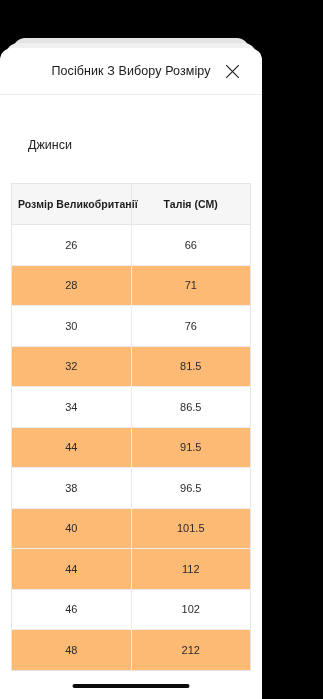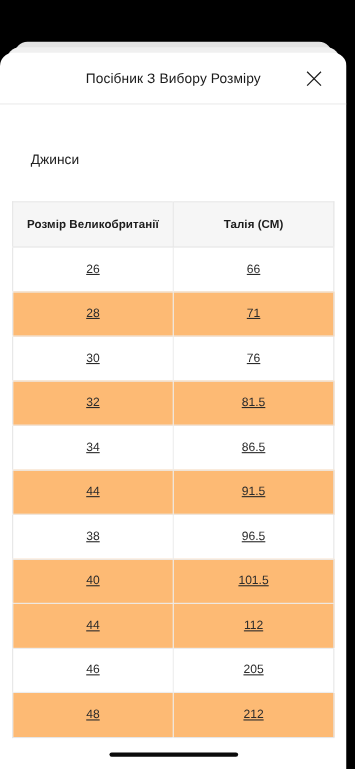--- a/index.html
+++ b/index.html
@@ -10,21 +10,21 @@
   body {
     width: 323px;
     height: 699px;
     overflow: hidden;
     font-family: "Liberation Sans", "DejaVu Sans", sans-serif;
     -webkit-font-smoothing: antialiased;
   }
 
   #screen {
     position: relative;
-    width: 315px;
+    width: 262px;
     height: 699px;
     background: #000000;
     overflow: hidden;
   }
 
   
   .sheet-back {
     position: absolute;
     left: 13px;
     right: 13px;
@@ -125,21 +125,20 @@
 
   .size-table td {
     font-size: 11px;
     color: #2b2b2b;
     height: 39.5px;
     padding: 0 6px;
     text-align: center;
     border-right: 1px solid #ededed;
     border-bottom: 1px solid #ededed;
     font-weight: 400;
-    text-decoration: underline;
   }
   .size-table td:last-child { border-right: none; }
   .size-table tbody tr:last-child td { border-bottom: none; }
   .size-table tbody tr.alt td { background: #fdba74; }
 
   
   .home-indicator {
     position: absolute;
     left: 50%;
     transform: translateX(-50%);
@@ -215,21 +214,21 @@
             <tr class="alt">
               <td>40</td>
               <td>101.5</td>
             </tr>
             <tr class="alt">
               <td>44</td>
               <td>112</td>
             </tr>
             <tr>
               <td>46</td>
-              <td>205</td>
+              <td>102</td>
             </tr>
             <tr class="alt">
               <td>48</td>
               <td>212</td>
             </tr>
           </tbody>
       </table>
 
     </div>
   </div>

